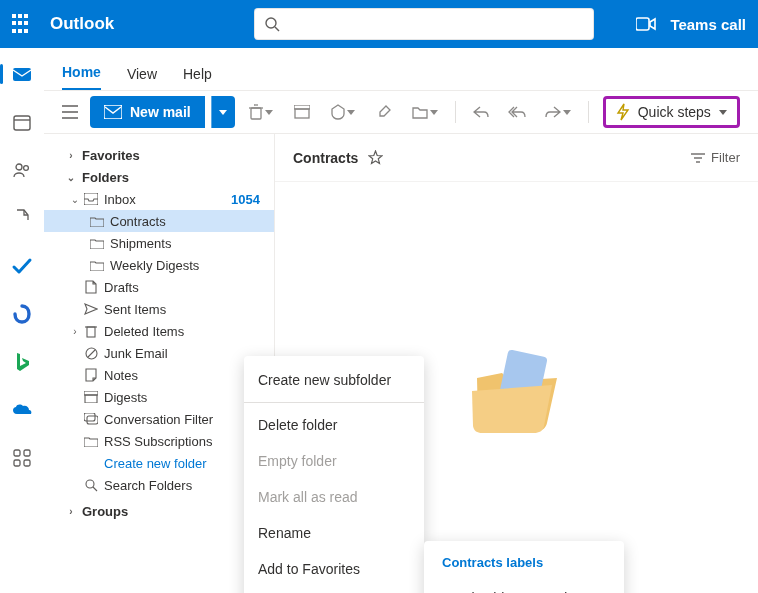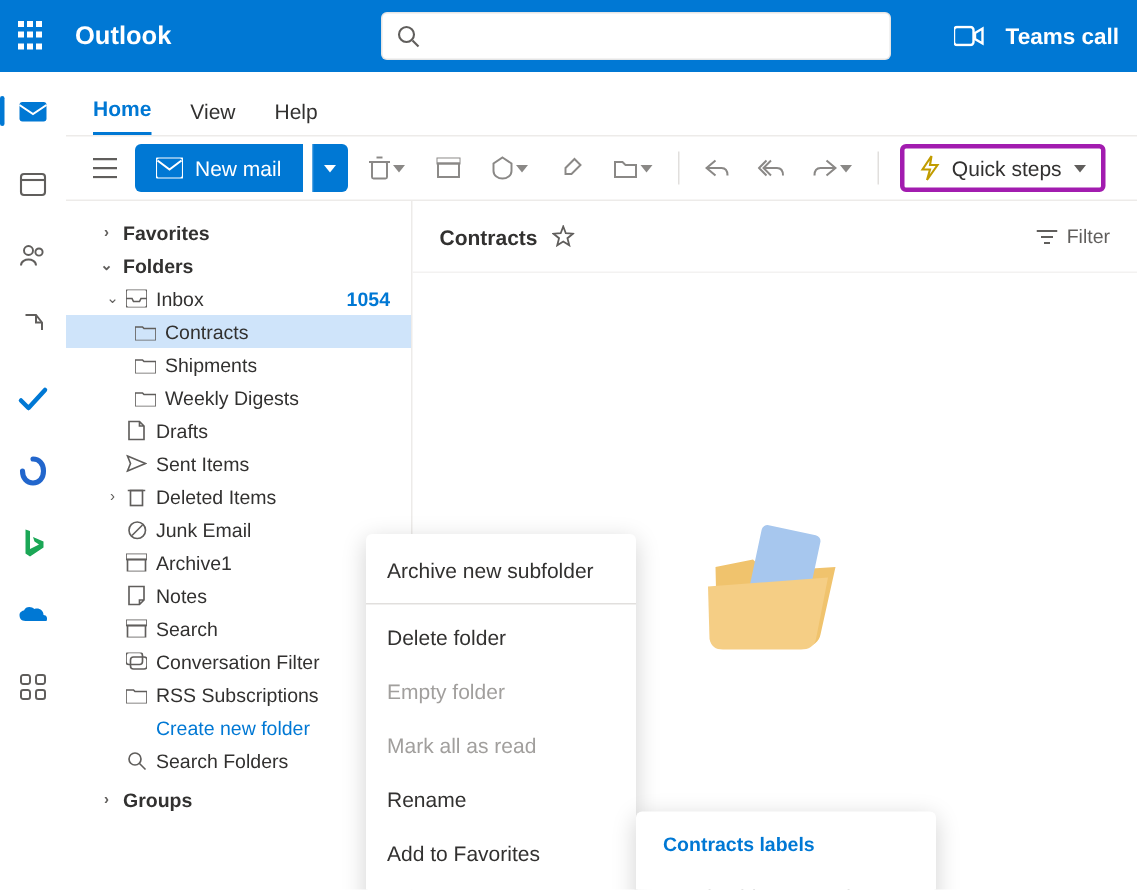--- a/index.html
+++ b/index.html
@@ -27,21 +27,21 @@
   .content { flex: 1; display: flex; flex-direction: column; }
   
   
   .tabs { height: 42px; display:flex; align-items:flex-end; gap: 26px; padding: 0 18px; font-size: 14px; }
   .tabs .tab { padding-bottom: 8px; color:#323130; cursor:pointer; }
   .tabs .tab.active { font-weight:600; border-bottom:2px solid #0078d4; color:#0078d4; }
   
   
   .toolbar { height: 44px; border-top:1px solid #edebe9; border-bottom:1px solid #edebe9; display:flex; align-items:center; padding: 0 12px; gap: 6px; }
   .hamburger { width:28px; height:28px; display:flex; align-items:center; justify-content:center; color:#605e5c; }
-  .newmail { height:32px; background:#0078d4; color:#fff; border-radius:4px 0 0 4px; display:flex; align-items:center; padding:4px 14px; gap:8px; font-weight:400; font-size:14px; }
+  .newmail { height:32px; background:#0078d4; color:#fff; border-radius:4px 0 0 4px; display:flex; align-items:center; padding:4px 14px; gap:8px; font-weight:700; font-size:14px; }
   .newmail-caret { height:32px; width:24px; background:#0078d4; border-left:1px solid rgba(255,255,255,0.35); border-radius:0 4px 4px 0; display:flex; align-items:center; justify-content:center; color:#fff; }
   .tb-sep { width:1px; height:22px; background:#e1dfdd; margin:0 4px; }
   .tb-btn { width:30px; height:30px; display:flex; align-items:center; justify-content:center; color:#8a8886; border-radius:4px; }
   .tb-btn.caret-after { width:40px; gap:2px; }
   .quicksteps { height:32px; border:3px solid #a21caf; border-radius:4px; display:flex; align-items:center; gap:8px; padding:0 10px; color:#323130; font-size:14px; margin-left:4px; }
   .quicksteps svg:first-child { color:#c19c00; }
   
   
   .body { flex:1; display:flex; position:relative; }
   .folders { width:230px; padding:10px 0 0 0; font-size:13px; overflow:hidden; }
@@ -333,45 +333,35 @@
               <svg width="13" height="13" viewBox="0 0 13 13">
                 <circle cx="6.5" cy="6.5" r="5.5" fill="none" stroke="#605e5c" stroke-width="1.1"></circle>
                 <line x1="3" y1="10" x2="10" y2="3" stroke="#605e5c" stroke-width="1.1"></line>
               </svg>
             </span>
             <span class="lbl">Junk Email</span>
           </div>
         <div class="node indent-1">
             <span class="chev"></span>
             <span class="ic">
+              <svg width="12" height="14" viewBox="0 0 12 14">
+                <path d="M1 1 L11 1 L11 10 L8 13 L1 13 Z M8 13 L8 10 L11 10" fill="none" stroke="#605e5c" stroke-width="1.1"></path>
+              </svg>
+            </span>
+            <span class="lbl">Notes</span>
+          </div>
+        <div class="node indent-1">
+            <span class="chev"></span>
+            <span class="ic">
               <svg width="14" height="12" viewBox="0 0 14 12">
                 <rect x="0" y="0" width="14" height="4" fill="none" stroke="#605e5c" stroke-width="1.1"></rect>
                 <rect x="1" y="4" width="12" height="8" fill="none" stroke="#605e5c" stroke-width="1.1"></rect>
               </svg>
             </span>
-            <span class="lbl">Archive1</span>
-          </div>
-        <div class="node indent-1">
-            <span class="chev"></span>
-            <span class="ic">
-              <svg width="12" height="14" viewBox="0 0 12 14">
-                <path d="M1 1 L11 1 L11 10 L8 13 L1 13 Z M8 13 L8 10 L11 10" fill="none" stroke="#605e5c" stroke-width="1.1"></path>
-              </svg>
-            </span>
-            <span class="lbl">Notes</span>
-          </div>
-        <div class="node indent-1">
-            <span class="chev"></span>
-            <span class="ic">
-              <svg width="14" height="12" viewBox="0 0 14 12">
-                <rect x="0" y="0" width="14" height="4" fill="none" stroke="#605e5c" stroke-width="1.1"></rect>
-                <rect x="1" y="4" width="12" height="8" fill="none" stroke="#605e5c" stroke-width="1.1"></rect>
-              </svg>
-            </span>
-            <span class="lbl">Search</span>
+            <span class="lbl">Digests</span>
           </div>
         <div class="node indent-1">
             <span class="chev"></span>
             <span class="ic">
               <svg width="14" height="12" viewBox="0 0 14 12">
                 <rect x="0" y="0" width="11" height="8" rx="2" fill="none" stroke="#605e5c" stroke-width="1.1"></rect>
                 <rect x="3" y="3" width="11" height="8" rx="2" fill="none" stroke="#605e5c" stroke-width="1.1"></rect>
               </svg>
             </span>
             <span class="lbl">Conversation Filter</span>
@@ -428,21 +418,21 @@
               <path d="M25 55 L50 50 L58 58 L105 55 L95 100 C94 105 90 108 85 108 L35 108 C30 108 27 105 26 100 Z" fill="#f0c36d"></path>
               <rect x="52" y="30" width="40" height="45" rx="4" fill="#a7c7ee" transform="rotate(12 72 50)"></rect>
               <path d="M20 68 L100 62 L92 103 C91 108 87 110 82 110 L30 110 C25 110 22 108 21 103 Z" fill="#f5ce85"></path>
             </svg>
           </div>
         </div>
       </div>
 
       <div class="ctx">
         <div class="item">
-            <span>Archive new subfolder</span>
+            <span>Create new subfolder</span>
           </div>
         <div class="sep"></div>
         <div class="item">
             <span>Delete folder</span>
           </div>
         <div class="item disabled">
             <span>Empty folder</span>
           </div>
         <div class="item disabled">
             <span>Mark all as read</span>

